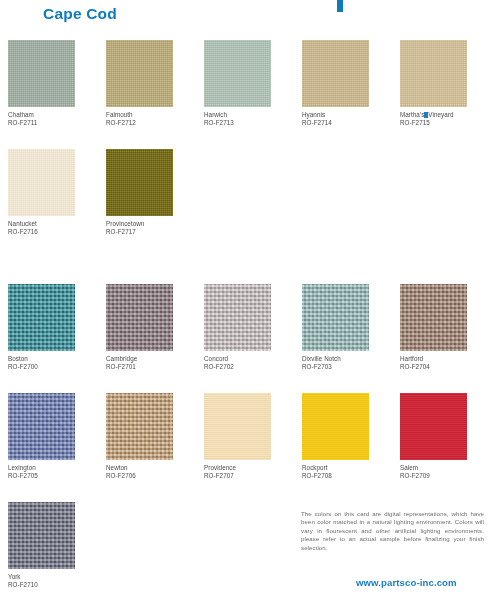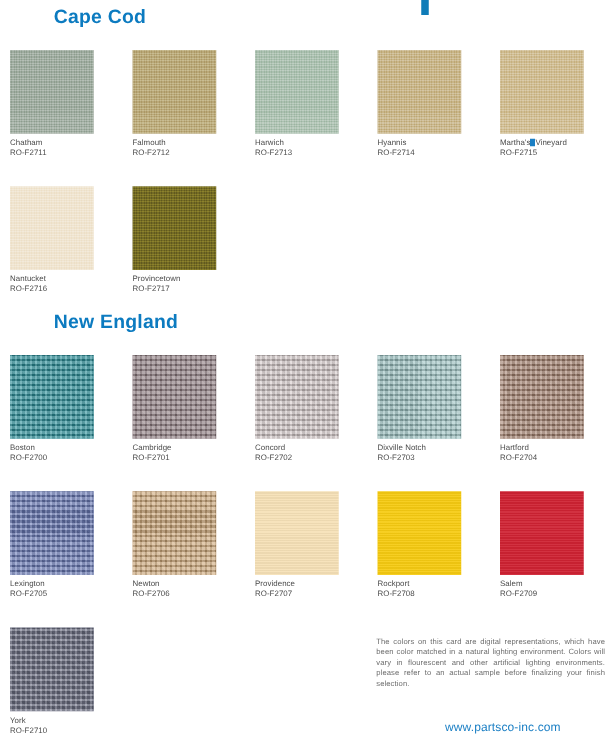--- a/index.html
+++ b/index.html
@@ -103,35 +103,34 @@
     line-height: 8.4px;
     color: #6e6e6e;
     text-align: justify;
     letter-spacing: 0.08px;
   }
   .website {
     position: absolute;
     left: 356px;
     top: 577px;
     font-size: 9.6px;
-    font-weight: normal;
+    font-weight: bold;
     color: #1b7fc4;
     letter-spacing: 0.1px;
   }
 </style>
 </head>
 <body>
 
 <div class="page">
 
   <div class="top-artifact"></div>
 
   <div id="cape-cod-title" class="section-title">Cape Cod</div>
 
-  <div id="new-england-title" class="section-title">New England</div>
 
   <div id="swatches" class="swatch-grid">
       <div class="swatch-cell" style="left: 8px; top: 40px;">
         <div class="swatch-chip tex-linen" style="background: rgb(154, 168, 155);">
           <div class="grain"></div>
         </div>
         <div class="swatch-label">Chatham</div>
         <div class="swatch-code">RO-F2711</div>
       </div>
       <div class="swatch-cell" style="left: 106px; top: 40px;">

